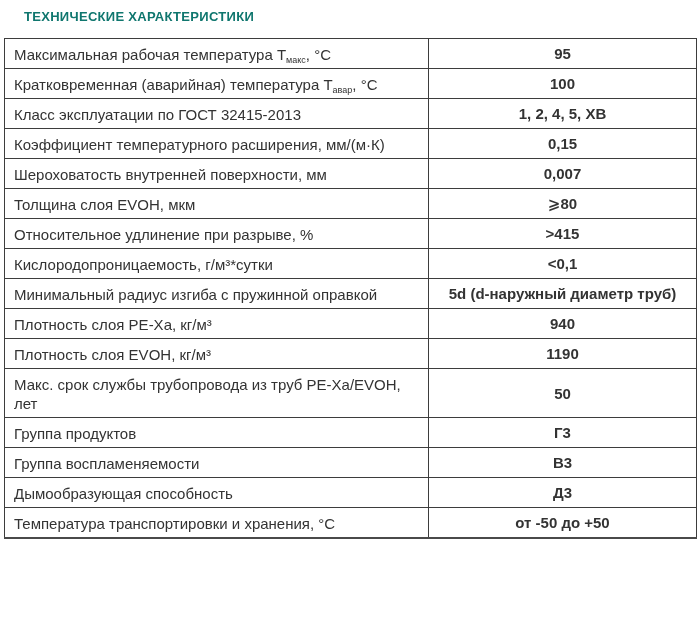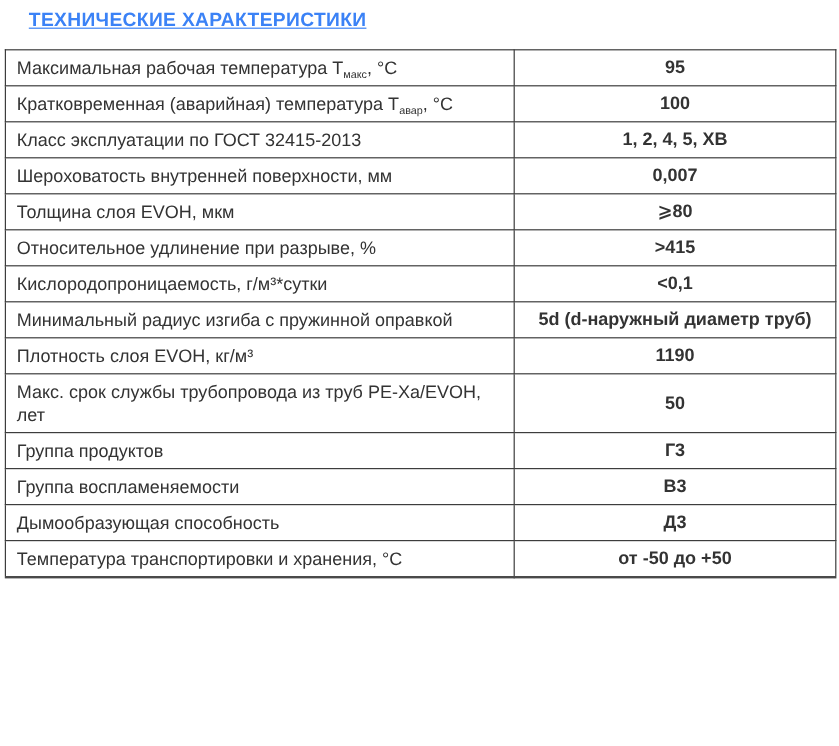--- a/index.html
+++ b/index.html
@@ -4,27 +4,26 @@
 <style>
   * { margin: 0; padding: 0; box-sizing: border-box; }
   html, body {
     width: 699px; height: 622px;
     background: #ffffff;
     font-family: "Liberation Sans", "DejaVu Sans", sans-serif;
     overflow: hidden;
   }
   .page { width: 699px; height: 622px; background: #fff; }
   .title {
-    font-size: 16px;
+    font-size: 13px;
     font-weight: 700;
     letter-spacing: 0.3px;
-    color: #3b82f6;
+    color: #0f766e;
     margin: 9px 0 0 24px;
     text-transform: uppercase;
-    text-decoration: underline;
   }
   .spec-table {
     border-collapse: collapse;
     margin: 14px 0 0 4px;
     width: 692px;
     table-layout: fixed;
     border-bottom: 2px solid #4a4a4a;
   }
   .spec-table td {
     border: 1px solid #3d3d3d;
@@ -64,38 +63,46 @@
         </tr>
         <tr>
           <td class="label-cell"><span>Кратковременная (аварийная) температура Т</span><sub class="subscript">авар</sub><span>, °С</span></td>
           <td class="value-cell">100</td>
         </tr>
         <tr>
           <td class="label-cell"><span>Класс эксплуатации по ГОСТ 32415-2013</span></td>
           <td class="value-cell">1, 2, 4, 5, ХВ</td>
         </tr>
         <tr>
+          <td class="label-cell"><span>Коэффициент температурного расширения, мм/(м·К)</span></td>
+          <td class="value-cell">0,15</td>
+        </tr>
+        <tr>
           <td class="label-cell"><span>Шероховатость внутренней поверхности, мм</span></td>
           <td class="value-cell">0,007</td>
         </tr>
         <tr>
           <td class="label-cell"><span>Толщина слоя EVOH, мкм</span></td>
           <td class="value-cell">⩾80</td>
         </tr>
         <tr>
           <td class="label-cell"><span>Относительное удлинение при разрыве, %</span></td>
           <td class="value-cell">&gt;415</td>
         </tr>
         <tr>
           <td class="label-cell"><span>Кислородопроницаемость, г/м³*сутки</span></td>
           <td class="value-cell">&lt;0,1</td>
         </tr>
         <tr>
           <td class="label-cell"><span>Минимальный радиус изгиба с пружинной оправкой</span></td>
           <td class="value-cell">5d (d-наружный диаметр труб)</td>
+        </tr>
+        <tr>
+          <td class="label-cell"><span>Плотность слоя PE-Xa, кг/м³</span></td>
+          <td class="value-cell">940</td>
         </tr>
         <tr>
           <td class="label-cell"><span>Плотность слоя EVOH, кг/м³</span></td>
           <td class="value-cell">1190</td>
         </tr>
         <tr>
           <td class="label-cell"><span>Макс. срок службы трубопровода из труб PE-Xa/EVOH, лет</span></td>
           <td class="value-cell">50</td>
         </tr>
         <tr>

